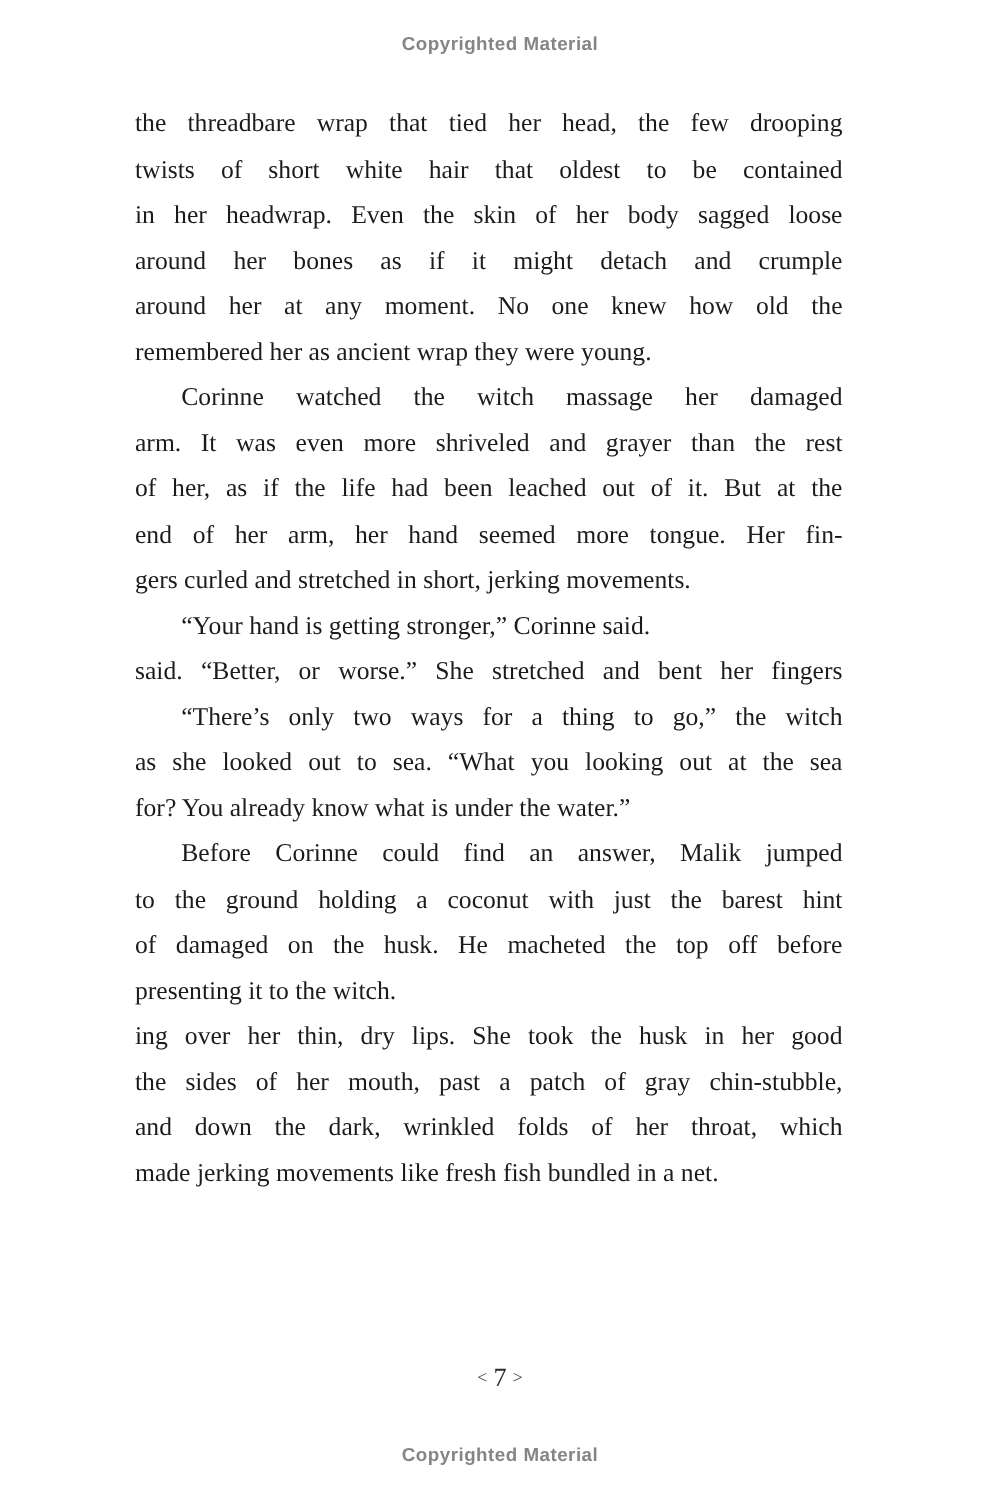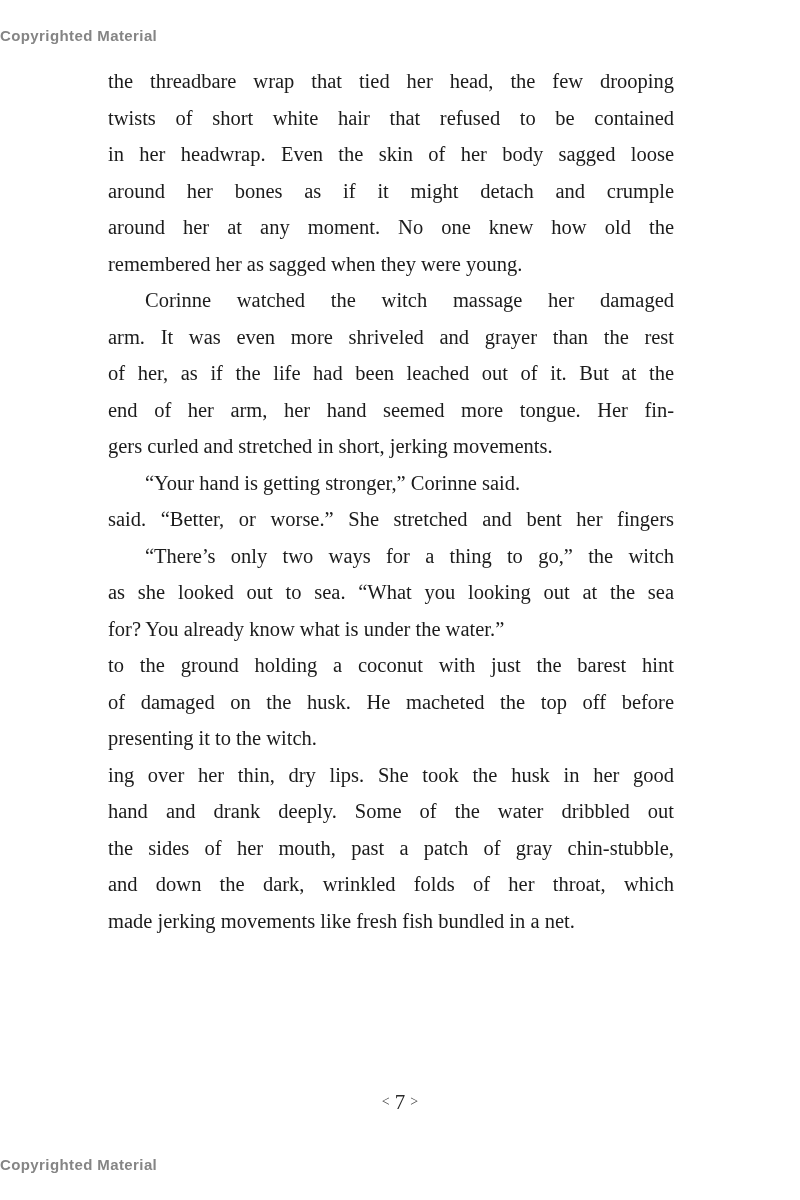--- a/index.html
+++ b/index.html
@@ -8,33 +8,33 @@
     width: 800px;
     height: 1200px;
     background: #ffffff;
     overflow: hidden;
     font-family: "Liberation Serif", serif;
   }
   .copyright {
     position: absolute;
     left: 0;
     width: 100%;
-    text-align: left;
+    text-align: center;
     font-family: "Liberation Sans", sans-serif;
     font-weight: bold;
     font-size: 15px;
     letter-spacing: 0.4px;
     color: #858585;
   }
   .copyright.top { top: 27px; }
   .copyright.bottom { top: 1156px; }
   .body-text {
     position: absolute;
     left: 108px;
-    top: 63px;
+    top: 81px;
     width: 566px;
     font-size: 20.5px;
     line-height: 36.5px;
     color: #1b1b1b;
   }
   .paragraph { margin: 0; }
   .line {
     text-align: justify;
     text-align-last: justify;
   }
@@ -59,50 +59,50 @@
 </head>
 <body>
 
 <div class="page">
 
   <div class="copyright top">Copyrighted Material</div>
 
   <div class="body-text">
       <div class="paragraph">
         <div class="line">the threadbare wrap that tied her head, the few drooping</div>
-        <div class="line">twists of short white hair that refused to be contained</div>
+        <div class="line">twists of short white hair that oldest to be contained</div>
         <div class="line">in her headwrap. Even the skin of her body sagged loose</div>
         <div class="line">around her bones as if it might detach and crumple</div>
         <div class="line">around her at any moment. No one knew how old the</div>
-        <div class="line last">remembered her as sagged when they were young.</div>
+        <div class="line last">remembered her as ancient wrap they were young.</div>
       </div>
       <div class="paragraph">
         <div class="line indent">Corinne watched the witch massage her damaged</div>
         <div class="line">arm. It was even more shriveled and grayer than the rest</div>
         <div class="line">of her, as if the life had been leached out of it. But at the</div>
         <div class="line">end of her arm, her hand seemed more tongue. Her fin-</div>
         <div class="line last">gers curled and stretched in short, jerking movements.</div>
       </div>
       <div class="paragraph">
         <div class="line last indent">“Your hand is getting stronger,” Corinne said.</div>
       </div>
       <div class="paragraph">
         <div class="line">said. “Better, or worse.” She stretched and bent her fingers</div>
         <div class="line indent">“There’s only two ways for a thing to go,” the witch</div>
         <div class="line">as she looked out to sea. “What you looking out at the sea</div>
         <div class="line last">for? You already know what is under the water.”</div>
       </div>
       <div class="paragraph">
+        <div class="line indent">Before Corinne could find an answer, Malik jumped</div>
         <div class="line">to the ground holding a coconut with just the barest hint</div>
         <div class="line">of damaged on the husk. He macheted the top off before</div>
         <div class="line last">presenting it to the witch.</div>
       </div>
       <div class="paragraph">
         <div class="line">ing over her thin, dry lips. She took the husk in her good</div>
-        <div class="line">hand and drank deeply. Some of the water dribbled out</div>
         <div class="line">the sides of her mouth, past a patch of gray chin-stubble,</div>
         <div class="line">and down the dark, wrinkled folds of her throat, which</div>
         <div class="line last">made jerking movements like fresh fish bundled in a net.</div>
       </div>
     </div>
 
   <div class="folio">
     <span class="orn">&lt;</span><span>7</span><span class="orn">&gt;</span>
   </div>
 

